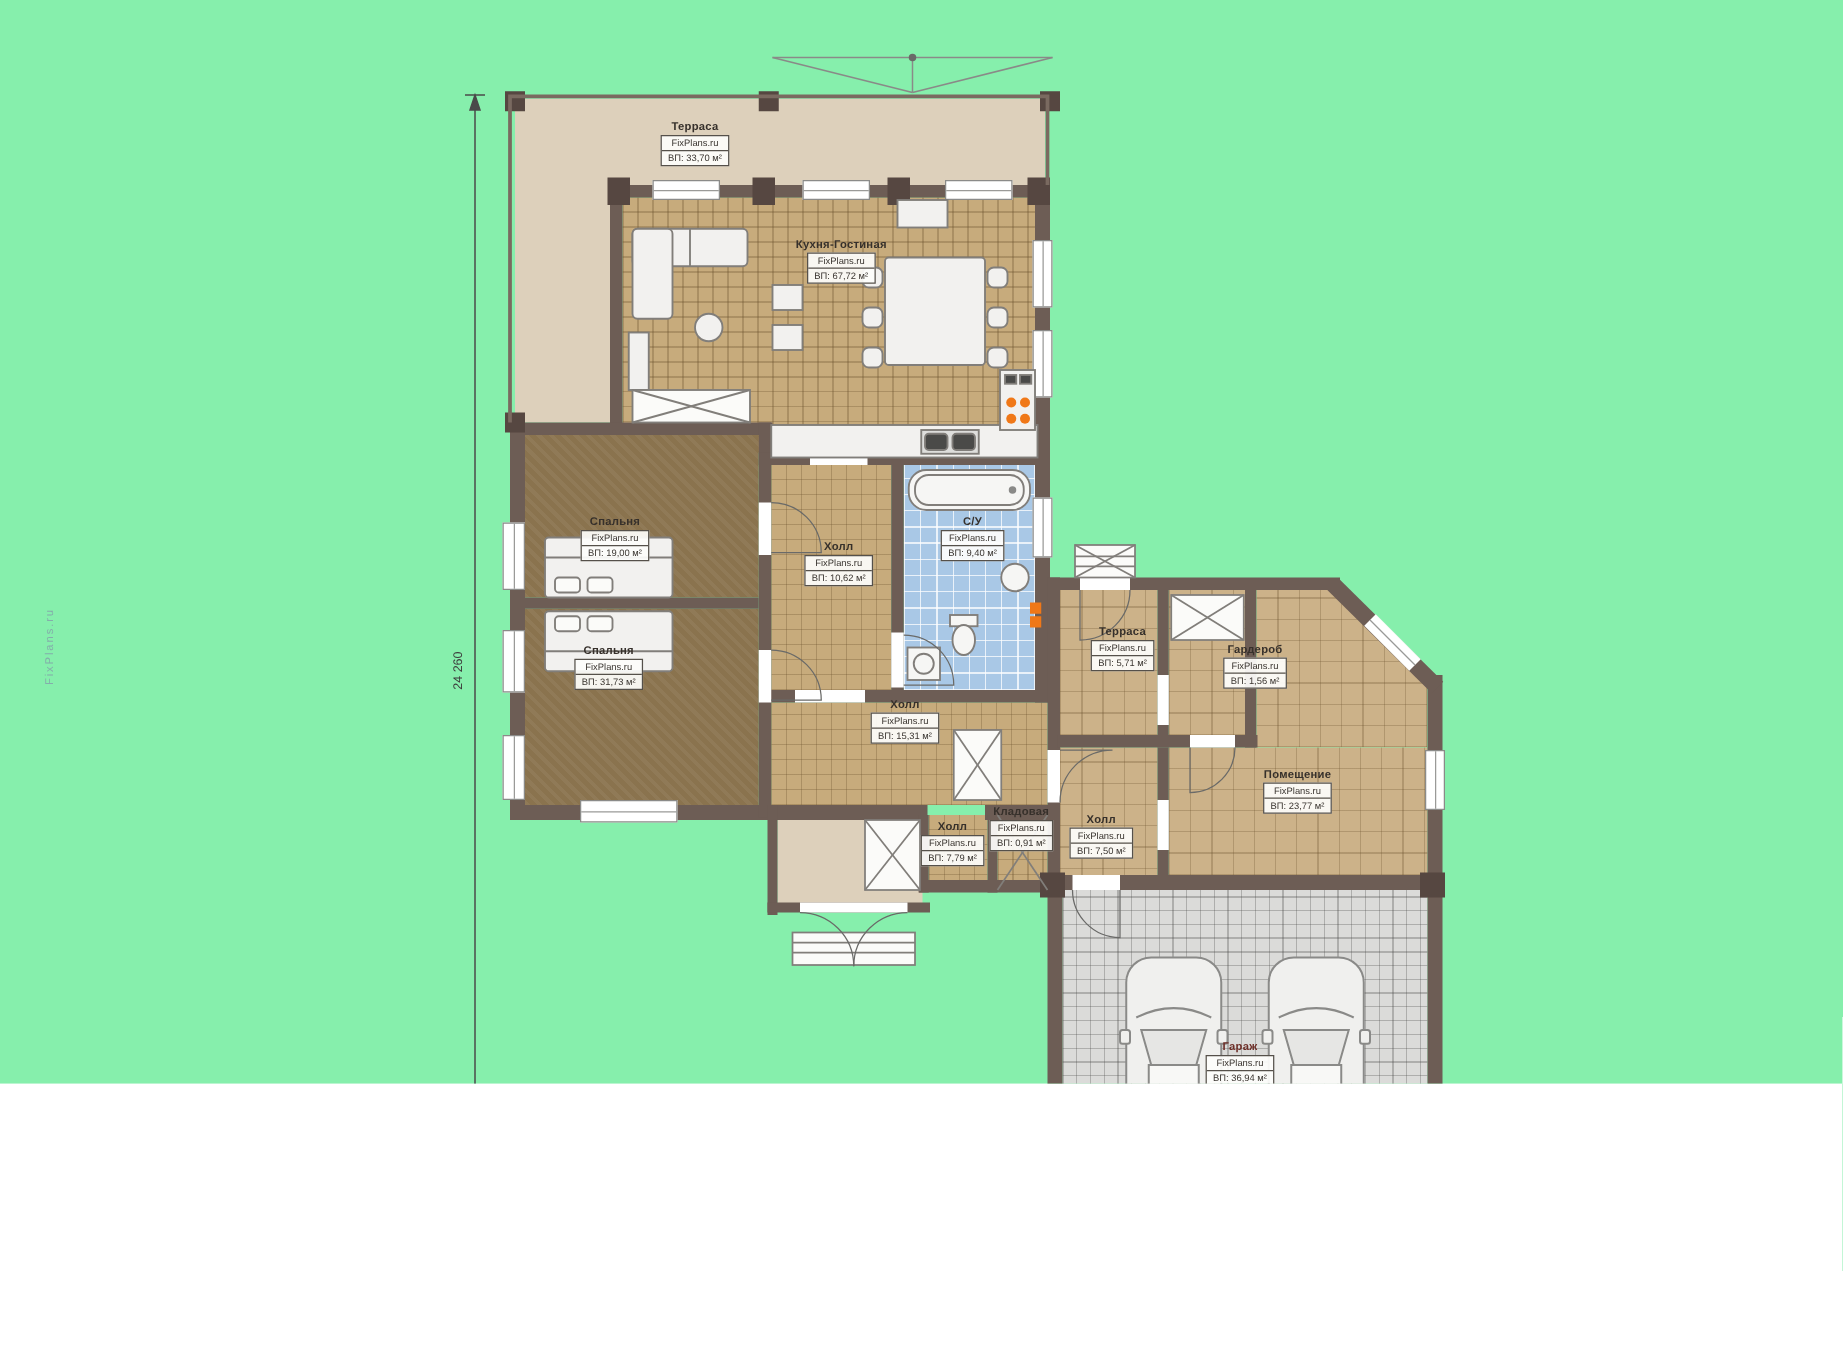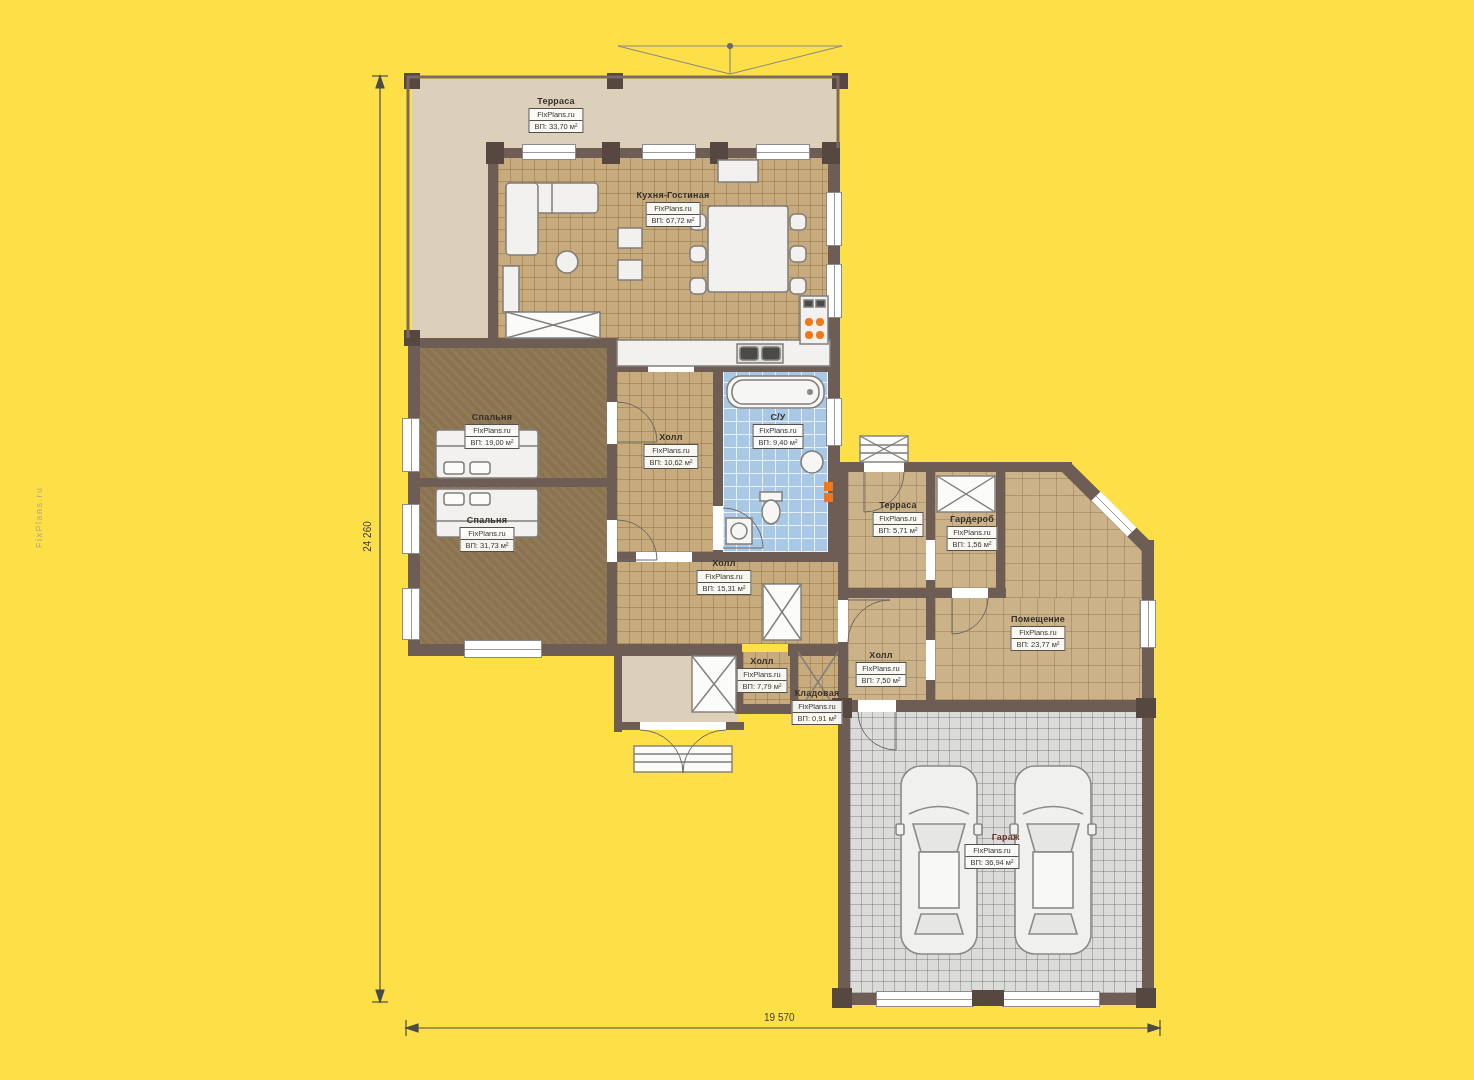--- a/index.html
+++ b/index.html
@@ -1,16 +1,16 @@
 <!DOCTYPE html>
 <html><head>
 <meta charset="utf-8">
 <style>
   html,body{margin:0;padding:0;background:#fff;}
-  #stage{position:relative;width:1474px;height:1080px;background:#fde047;
+  #stage{position:relative;width:1474px;height:867px;background:#86efac;
          font-family:"Liberation Sans",sans-serif;overflow:hidden;}
   .f,.w,.p,.gap,.winh,.winv{position:absolute;box-sizing:border-box;}
   .w{background:#6d5d55;z-index:2;}
   .p{background:#564741;z-index:4;}
   .gap{background:#fff;z-index:3;}
   .winh,.winv{background-color:#fff;border:1px solid #8b8b89;z-index:4;}
   .winh{background-image:linear-gradient(#9a9a98,#9a9a98);background-size:100% 1px;
         background-position:center;background-repeat:no-repeat;}
   .winv{background-image:linear-gradient(#9a9a98,#9a9a98);background-size:1px 100%;
         background-position:center;background-repeat:no-repeat;}
@@ -30,21 +30,21 @@
   .f-gar{background-color:#dbdbd9;
     background-image:repeating-linear-gradient(0deg,rgba(70,70,68,.30) 0 1px,transparent 1px 11px),
                      repeating-linear-gradient(90deg,rgba(70,70,68,.30) 0 1px,transparent 1px 11px);}
   svg.overlay{position:absolute;left:0;top:0;z-index:5;pointer-events:none;}
   .rl{position:absolute;transform:translateX(-50%);text-align:center;color:#36302b;z-index:6;}
   .rl .nm{font-size:9px;font-weight:700;letter-spacing:.2px;white-space:nowrap;}
   .rl .bx{display:inline-block;margin:2px auto 0;background:rgba(253,253,251,.93);
           border:1px solid #55504a;font-size:7.5px;font-weight:400;color:#3a3530;}
   .rl .bx .r1{padding:1px 5px;border-bottom:1px solid #55504a;white-space:nowrap;}
   .rl .bx .r2{padding:1px 5px;white-space:nowrap;}
-  .g-red .nm{color:#6e2f28;text-align:right;}
+  .g-red .nm{color:#6e2f28;}
   .dim{position:absolute;font-size:10px;color:#3c3c3c;z-index:7;white-space:nowrap;}
   #dim-v{transform:rotate(-90deg);transform-origin:center;}
   #wm{position:absolute;left:34px;top:548px;transform:rotate(-90deg);transform-origin:0 0;
       color:rgba(130,110,170,.5);font-size:9px;letter-spacing:1.5px;z-index:7;white-space:nowrap;}
 </style>
 </head>
 <body>
 
 <div id="stage">
 
@@ -342,33 +342,33 @@
     <div class="bx"><div class="r1">FixPlans.ru</div><div class="r2">ВП: 9,40 м²</div></div>
   </div>
   <div class="rl" style="left:724px;top:558px">
     <div class="nm">Холл</div>
     <div class="bx"><div class="r1">FixPlans.ru</div><div class="r2">ВП: 15,31 м²</div></div>
   </div>
   <div class="rl" style="left:898px;top:500px">
     <div class="nm">Терраса</div>
     <div class="bx"><div class="r1">FixPlans.ru</div><div class="r2">ВП: 5,71 м²</div></div>
   </div>
-  <div class="rl" style="left:972px;top:514px">
+  <div class="rl" style="left:1004px;top:514px">
     <div class="nm">Гардероб</div>
     <div class="bx"><div class="r1">FixPlans.ru</div><div class="r2">ВП: 1,56 м²</div></div>
   </div>
   <div class="rl" style="left:1038px;top:614px">
     <div class="nm">Помещение</div>
     <div class="bx"><div class="r1">FixPlans.ru</div><div class="r2">ВП: 23,77 м²</div></div>
   </div>
   <div class="rl" style="left:762px;top:656px">
     <div class="nm">Холл</div>
     <div class="bx"><div class="r1">FixPlans.ru</div><div class="r2">ВП: 7,79 м²</div></div>
   </div>
-  <div class="rl" style="left:817px;top:688px">
+  <div class="rl" style="left:817px;top:644px">
     <div class="nm">Кладовая</div>
     <div class="bx"><div class="r1">FixPlans.ru</div><div class="r2">ВП: 0,91 м²</div></div>
   </div>
   <div class="rl" style="left:881px;top:650px">
     <div class="nm">Холл</div>
     <div class="bx"><div class="r1">FixPlans.ru</div><div class="r2">ВП: 7,50 м²</div></div>
   </div>
   <div class="rl g-red" style="left:992px;top:832px">
     <div class="nm">Гараж</div>
     <div class="bx"><div class="r1">FixPlans.ru</div><div class="r2">ВП: 36,94 м²</div></div>

